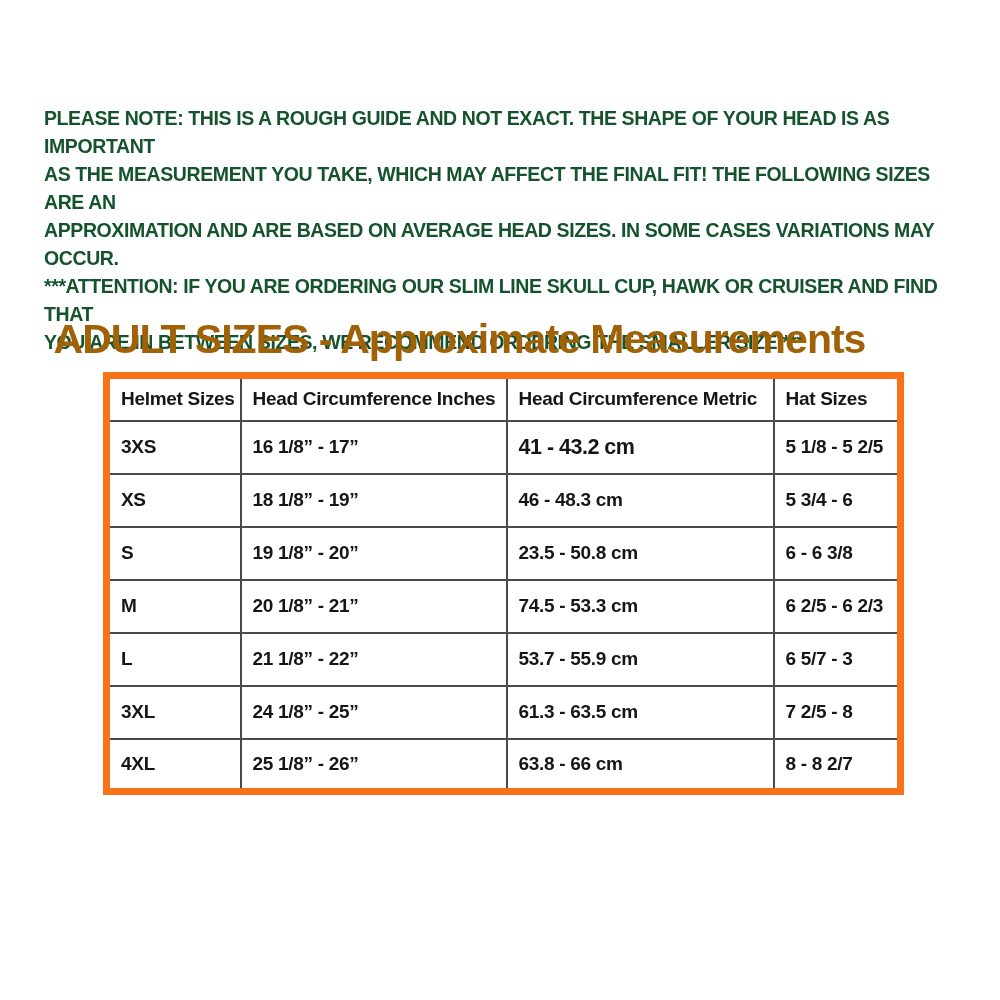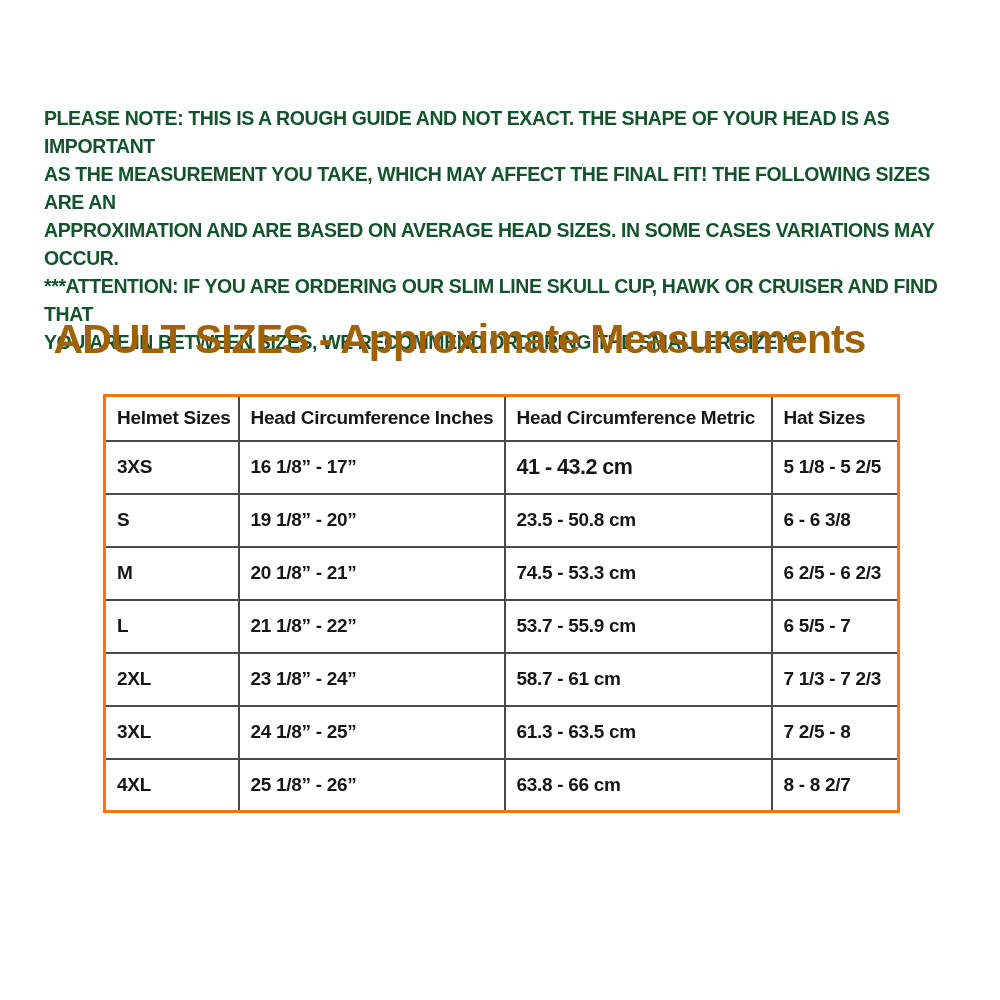--- a/index.html
+++ b/index.html
@@ -42,25 +42,25 @@
     font-size: 41px;
     font-weight: 700;
     letter-spacing: -1px;
     color: #a16207;
     line-height: 50px;
     white-space: nowrap;
   }
   table.size-table {
     position: absolute;
     left: 103px;
-    top: 394px;
+    top: 372px;
     width: 794px;
     border-collapse: collapse;
     table-layout: fixed;
-    border: 3px solid #f97316;
+    border: 7px solid #f97316;
   }
   table.size-table th,
   table.size-table td {
     border: 2px solid #4a4a4a;
     padding: 0 4px 0 11px;
     text-align: left;
     vertical-align: middle;
     font-size: 19px;
     font-weight: 700;
     letter-spacing: -0.3px;
@@ -111,42 +111,42 @@
       <th>Head Circumference Metric</th>
       <th>Hat Sizes</th>
     </tr>
     <tr class="data-row">
       <td>3XS</td>
       <td>16 1/8” - 17”</td>
       <td class="emph">41 - 43.2 cm</td>
       <td>5 1/8 - 5 2/5</td>
     </tr>
     <tr class="data-row">
+      <td>XS</td>
+      <td>18 1/8” - 19”</td>
+      <td>46 - 48.3 cm</td>
+      <td>5 3/4 - 6</td>
+    </tr>
+    <tr class="data-row">
       <td>S</td>
       <td>19 1/8” - 20”</td>
       <td>23.5 - 50.8 cm</td>
       <td>6 - 6 3/8</td>
     </tr>
     <tr class="data-row">
       <td>M</td>
       <td>20 1/8” - 21”</td>
       <td>74.5 - 53.3 cm</td>
       <td>6 2/5 - 6 2/3</td>
     </tr>
     <tr class="data-row">
       <td>L</td>
       <td>21 1/8” - 22”</td>
       <td>53.7 - 55.9 cm</td>
-      <td>6 5/5 - 7</td>
-    </tr>
-    <tr class="data-row">
-      <td>2XL</td>
-      <td>23 1/8” - 24”</td>
-      <td>58.7 - 61 cm</td>
-      <td>7 1/3 - 7 2/3</td>
+      <td>6 5/7 - 3</td>
     </tr>
     <tr class="data-row">
       <td>3XL</td>
       <td>24 1/8” - 25”</td>
       <td>61.3 - 63.5 cm</td>
       <td>7 2/5 - 8</td>
     </tr>
     <tr class="data-row">
       <td>4XL</td>
       <td>25 1/8” - 26”</td>

